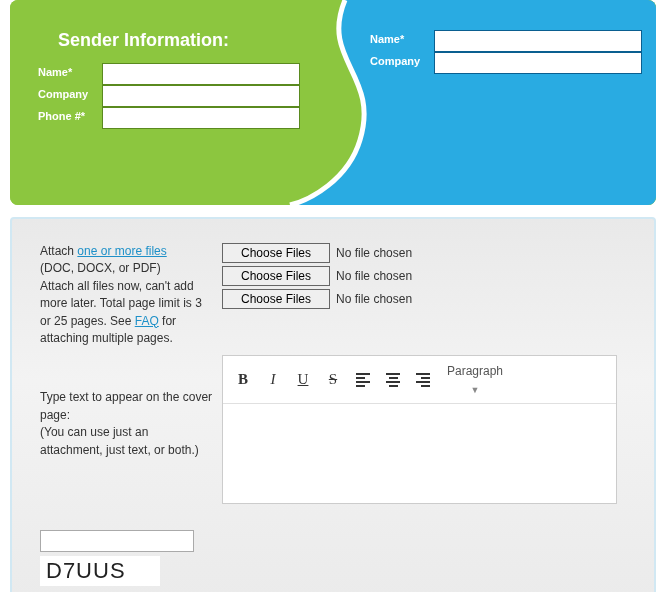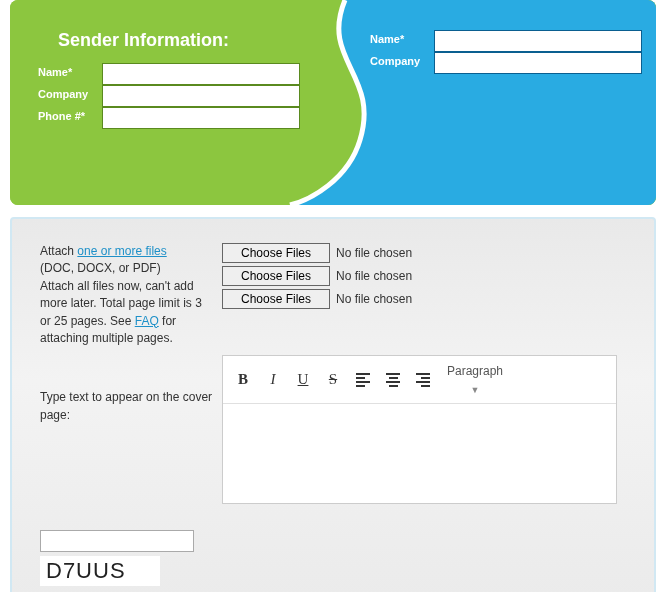--- a/index.html
+++ b/index.html
@@ -205,20 +205,21 @@
         <div class="file-line">
           <button class="choose-btn">Choose Files</button>
           <span class="file-status">No file chosen</span>
         </div>
       </div>
     </div>
 
     <div class="fax-row" style="margin-top:8px;">
       <div class="fax-left" style="padding-top:34px;">
         <span>Type text to appear on the cover page:</span><br>
+        <span>(You can use just an attachment, just text, or both.)</span>
       </div>
       <div class="fax-right">
         <div class="editor-box">
           <div class="toolbar">
             <div class="tb-btn tb-bold">B</div>
             <div class="tb-btn tb-italic">I</div>
             <div class="tb-btn tb-under">U</div>
             <div class="tb-btn tb-strike">S</div>
             <div class="tb-btn">
               <span class="align-lines">

